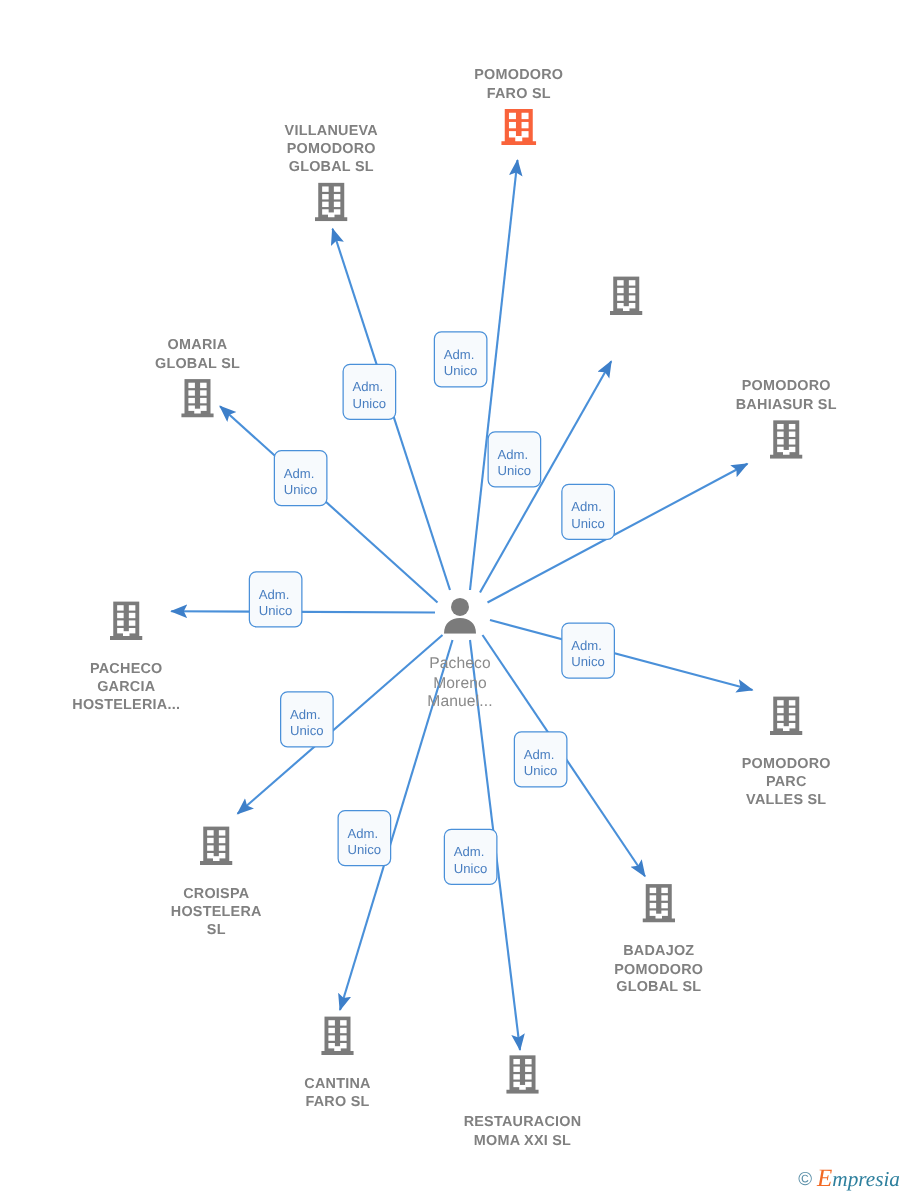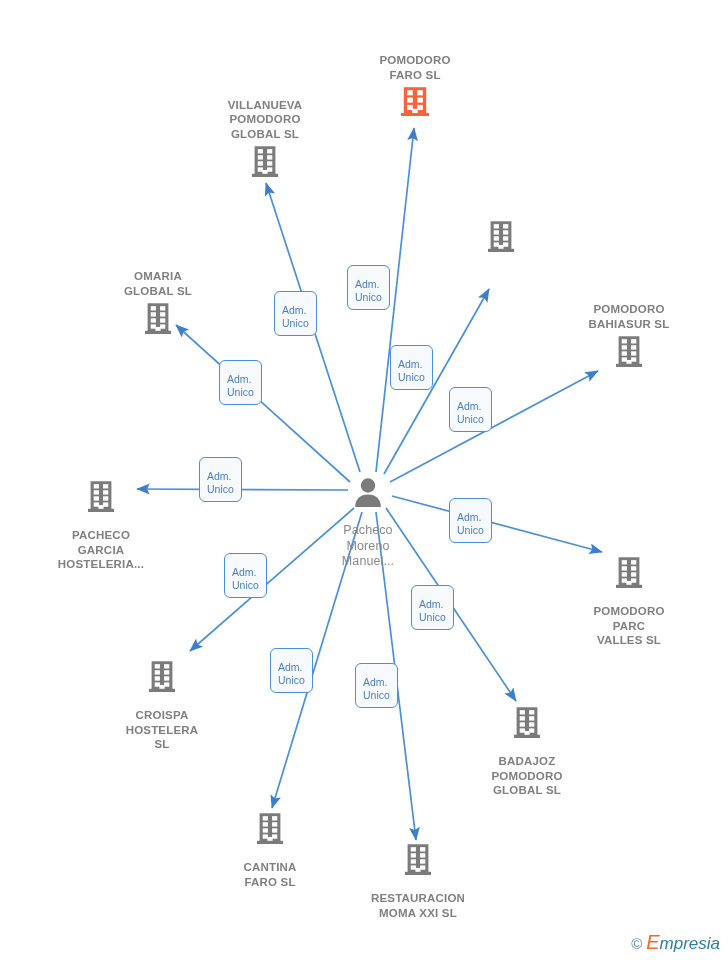--- a/index.html
+++ b/index.html
@@ -86,21 +86,21 @@
     align-items: center;
     gap: 4px;
     z-index: 5;
   }
   #watermark .copy {
     color: #5a8fa8;
     font-size: 15px;
     line-height: 15px;
   }
   #watermark .brand {
-    font-family: Liberation Sans, sans-serif;
+    font-family: Liberation Serif, serif;
     font-style: italic;
     font-size: 17px;
     line-height: 17px;
     color: #2d7f9d;
   }
   #watermark .brand .cap {
     color: #f26a25;
     font-size: 20px;
   }
 </style>
@@ -239,21 +239,21 @@
             <rect x="5.72" y="4.16" width="5.20" height="4.32" fill="#fff"></rect>
             <rect x="15.08" y="4.16" width="5.20" height="4.32" fill="#fff"></rect>
             <rect x="5.72" y="10.24" width="5.20" height="4.32" fill="#fff"></rect>
             <rect x="15.08" y="10.24" width="5.20" height="4.32" fill="#fff"></rect>
             <rect x="5.72" y="16.32" width="5.20" height="4.32" fill="#fff"></rect>
             <rect x="15.08" y="16.32" width="5.20" height="4.32" fill="#fff"></rect>
             <rect x="5.72" y="22.40" width="5.20" height="4.32" fill="#fff"></rect>
             <rect x="15.08" y="22.40" width="5.20" height="4.32" fill="#fff"></rect>
             <rect x="10.4" y="24.96" width="5.2" height="3.84" fill="#fff"></rect>
           </svg></span><div class="node-label">CANTINA<br>FARO  SL</div></div>
-      <div class="node label-bottom" style="left: 162px; top: 660px;"><span><svg class="node-icon" width="26" height="32" viewBox="0 0 26 32" xmlns="http://www.w3.org/2000/svg">
+      <div class="node label-bottom" style="left: 173px; top: 660px;"><span><svg class="node-icon" width="26" height="32" viewBox="0 0 26 32" xmlns="http://www.w3.org/2000/svg">
             <rect x="2.6" y="1.28" width="20.8" height="28.8" fill="#7b7b7b"></rect>
             <rect x="0" y="28.8" width="26" height="3.2" fill="#7b7b7b"></rect>
             <rect x="5.72" y="4.16" width="5.20" height="4.32" fill="#fff"></rect>
             <rect x="15.08" y="4.16" width="5.20" height="4.32" fill="#fff"></rect>
             <rect x="5.72" y="10.24" width="5.20" height="4.32" fill="#fff"></rect>
             <rect x="15.08" y="10.24" width="5.20" height="4.32" fill="#fff"></rect>
             <rect x="5.72" y="16.32" width="5.20" height="4.32" fill="#fff"></rect>
             <rect x="15.08" y="16.32" width="5.20" height="4.32" fill="#fff"></rect>
             <rect x="5.72" y="22.40" width="5.20" height="4.32" fill="#fff"></rect>
             <rect x="15.08" y="22.40" width="5.20" height="4.32" fill="#fff"></rect>

